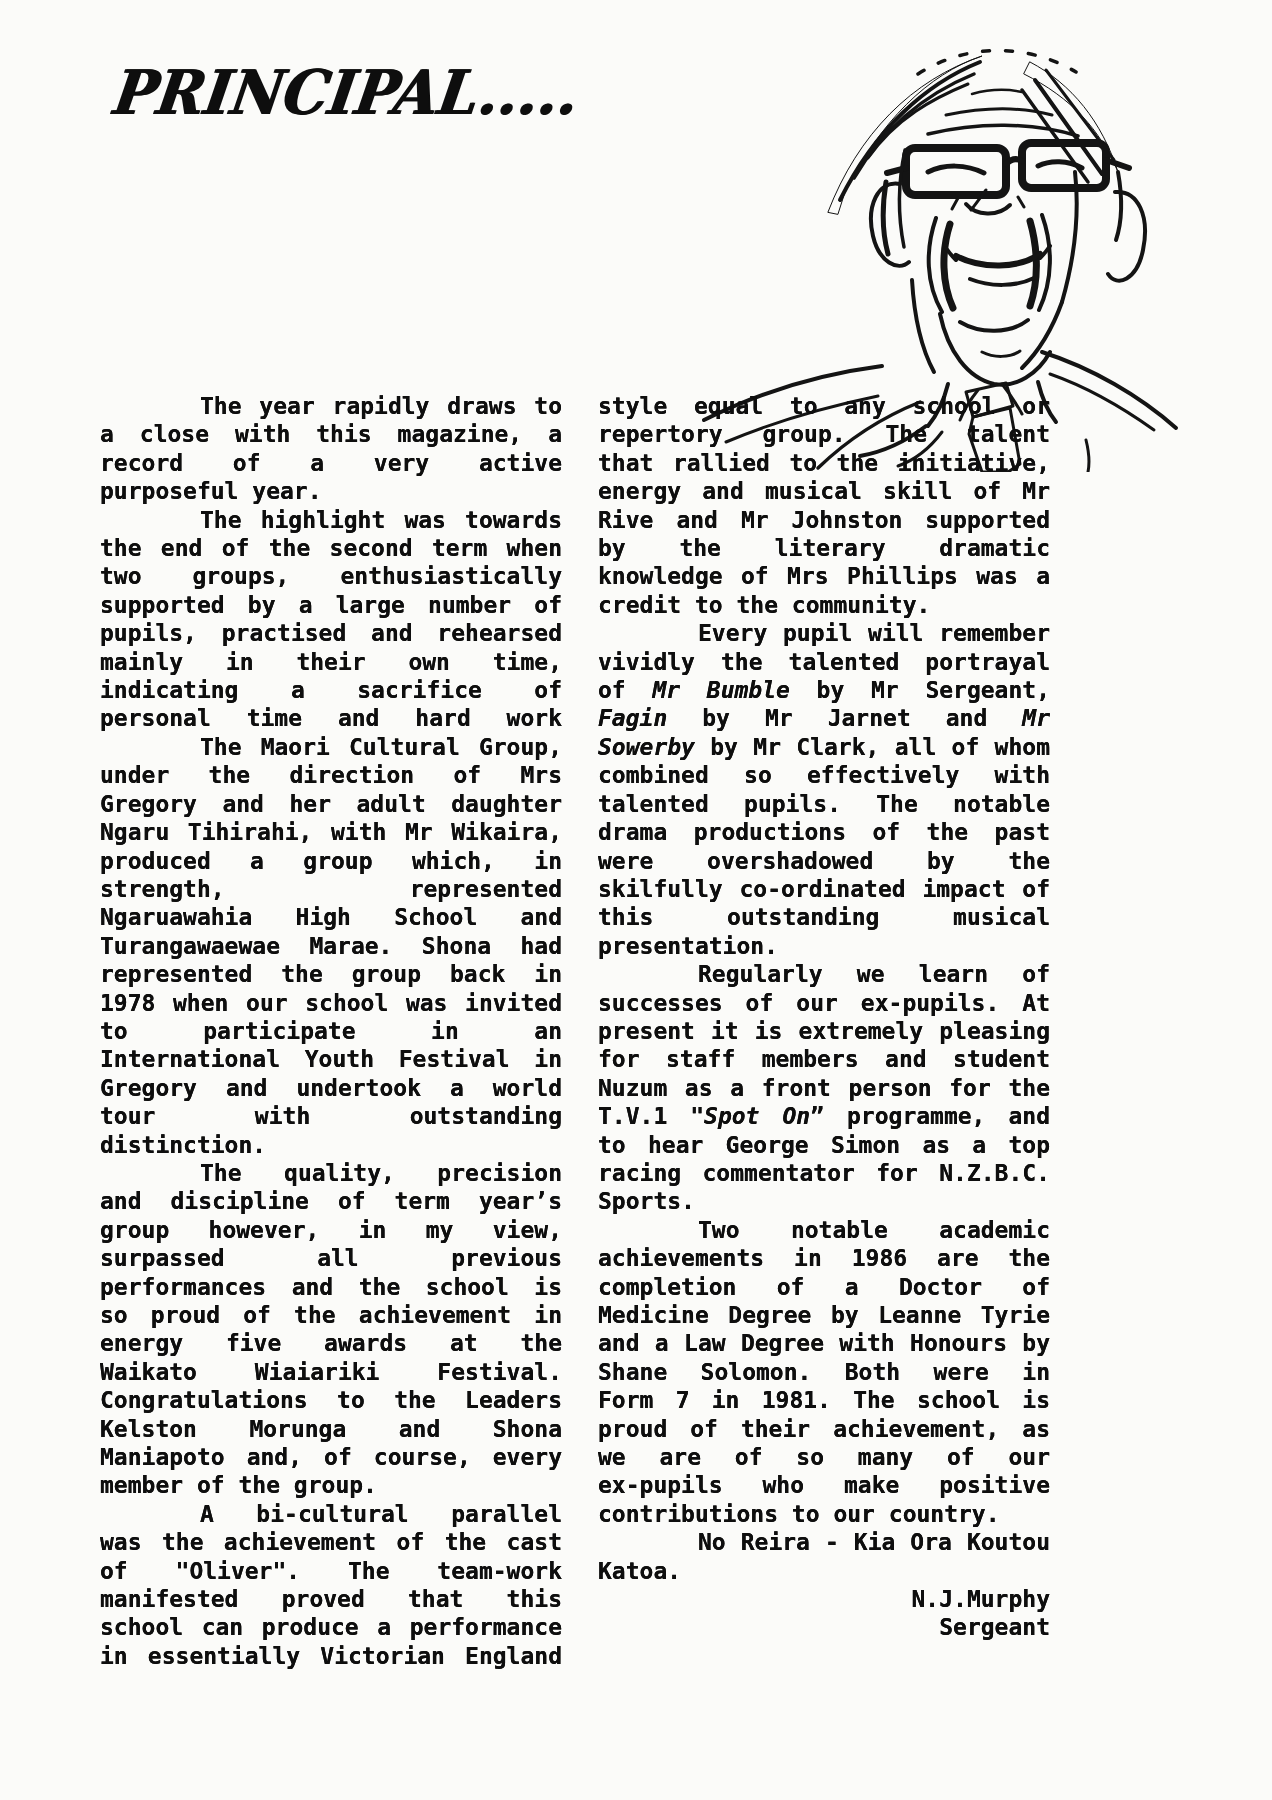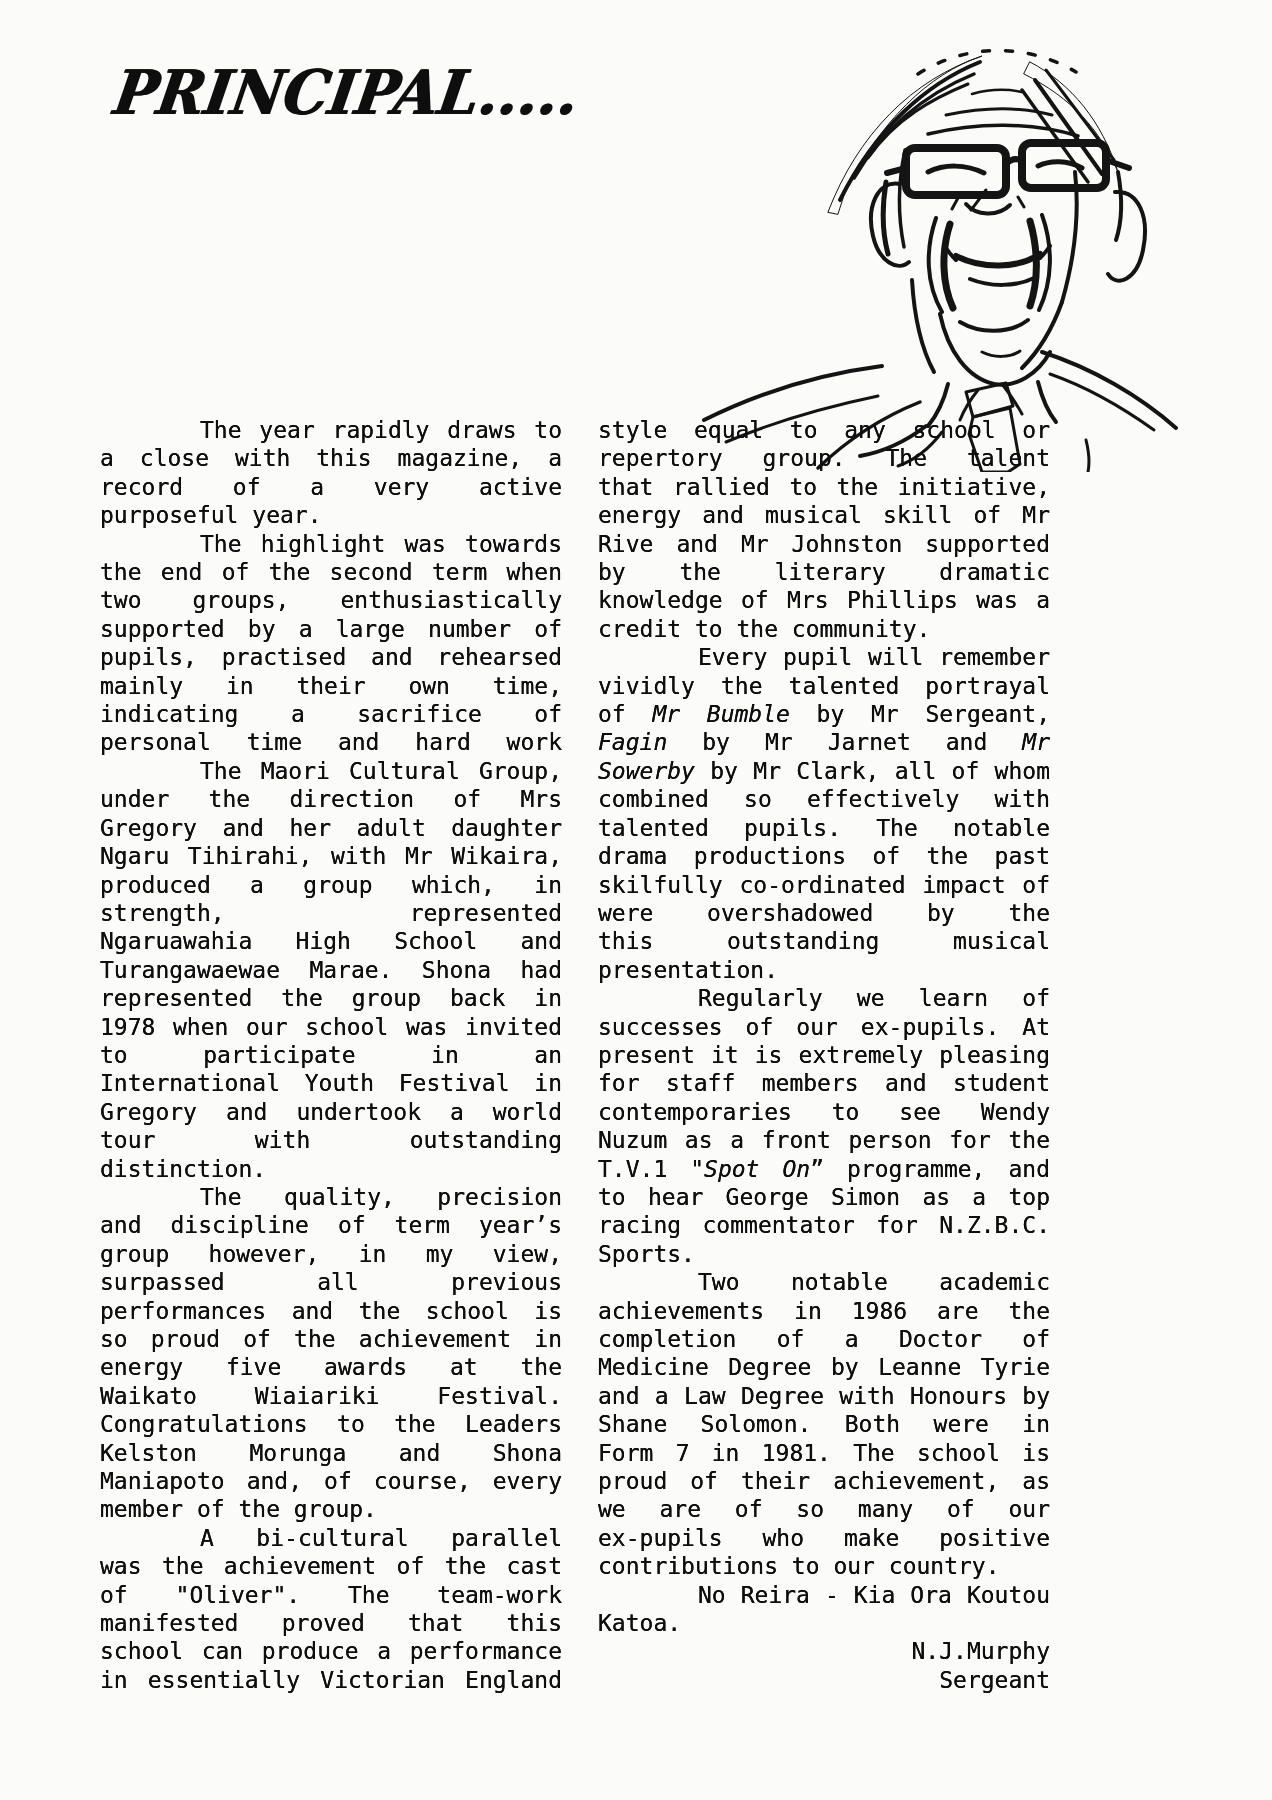--- a/index.html
+++ b/index.html
@@ -20,22 +20,22 @@
     text-shadow:1.3px 0 0 currentColor;
   }
   .portrait {
     position:absolute; left:690px; top:22px; width:500px; height:450px;
     pointer-events:none;
   }
   .portrait path, .portrait rect.frame {
     fill:none; stroke:#141414; stroke-linecap:round; stroke-linejoin:round;
   }
   .col {
-    position:absolute; top:416px;
-    font-weight:normal; font-size:23px; line-height:28.4px;
+    position:absolute; top:392px;
+    font-weight:bold; font-size:23px; line-height:28.4px;
     color:var(--ink); text-shadow:0 0 0.5px currentColor;
   }
   #col-left  { left:100px; width:462px; }
   #col-right { left:598px; width:452px; }
   .line { text-align:justify; text-align-last:justify; min-height:28.4px; }
   .line.end    { text-align-last:left; }
   .line.indent { padding-left:100px; }
   .line.right  { text-align-last:right; }
   .line i { font-style:italic; }
 </style>
@@ -183,29 +183,28 @@
       <div class="line"><span>knowledge of Mrs Phillips was a</span></div>
       <div class="line end"><span>credit to the community.</span></div>
       <div class="line indent"><span>Every pupil will remember</span></div>
       <div class="line"><span>vividly the talented portrayal</span></div>
       <div class="line"><span>of </span><i>Mr Bumble</i><span> by Mr Sergeant,</span></div>
       <div class="line"><i>Fagin</i><span> by Mr Jarnet and </span><i>Mr</i></div>
       <div class="line"><i>Sowerby</i><span> by Mr Clark, all of whom</span></div>
       <div class="line"><span>combined so effectively with</span></div>
       <div class="line"><span>talented pupils. The notable</span></div>
       <div class="line"><span>drama productions of the past</span></div>
+      <div class="line"><span>were overshadowed by the</span></div>
       <div class="line"><span>skilfully co-ordinated impact of</span></div>
-      <div class="line"><span>were overshadowed by the</span></div>
       <div class="line"><span>this outstanding musical</span></div>
       <div class="line end"><span>presentation.</span></div>
       <div class="line indent"><span>Regularly we learn of</span></div>
       <div class="line"><span>successes of our ex-pupils. At</span></div>
       <div class="line"><span>present it is extremely pleasing</span></div>
       <div class="line"><span>for staff members and student</span></div>
-      <div class="line"><span>contemporaries to see Wendy</span></div>
       <div class="line"><span>Nuzum as a front person for the</span></div>
       <div class="line"><span>T.V.1 "</span><i>Spot On</i><span>” programme, and</span></div>
       <div class="line"><span>to hear George Simon as a top</span></div>
       <div class="line"><span>racing commentator for N.Z.B.C.</span></div>
       <div class="line end"><span>Sports.</span></div>
       <div class="line indent"><span>Two notable academic</span></div>
       <div class="line"><span>achievements in 1986 are the</span></div>
       <div class="line"><span>completion of a Doctor of</span></div>
       <div class="line"><span>Medicine Degree by Leanne Tyrie</span></div>
       <div class="line"><span>and a Law Degree with Honours by</span></div>

